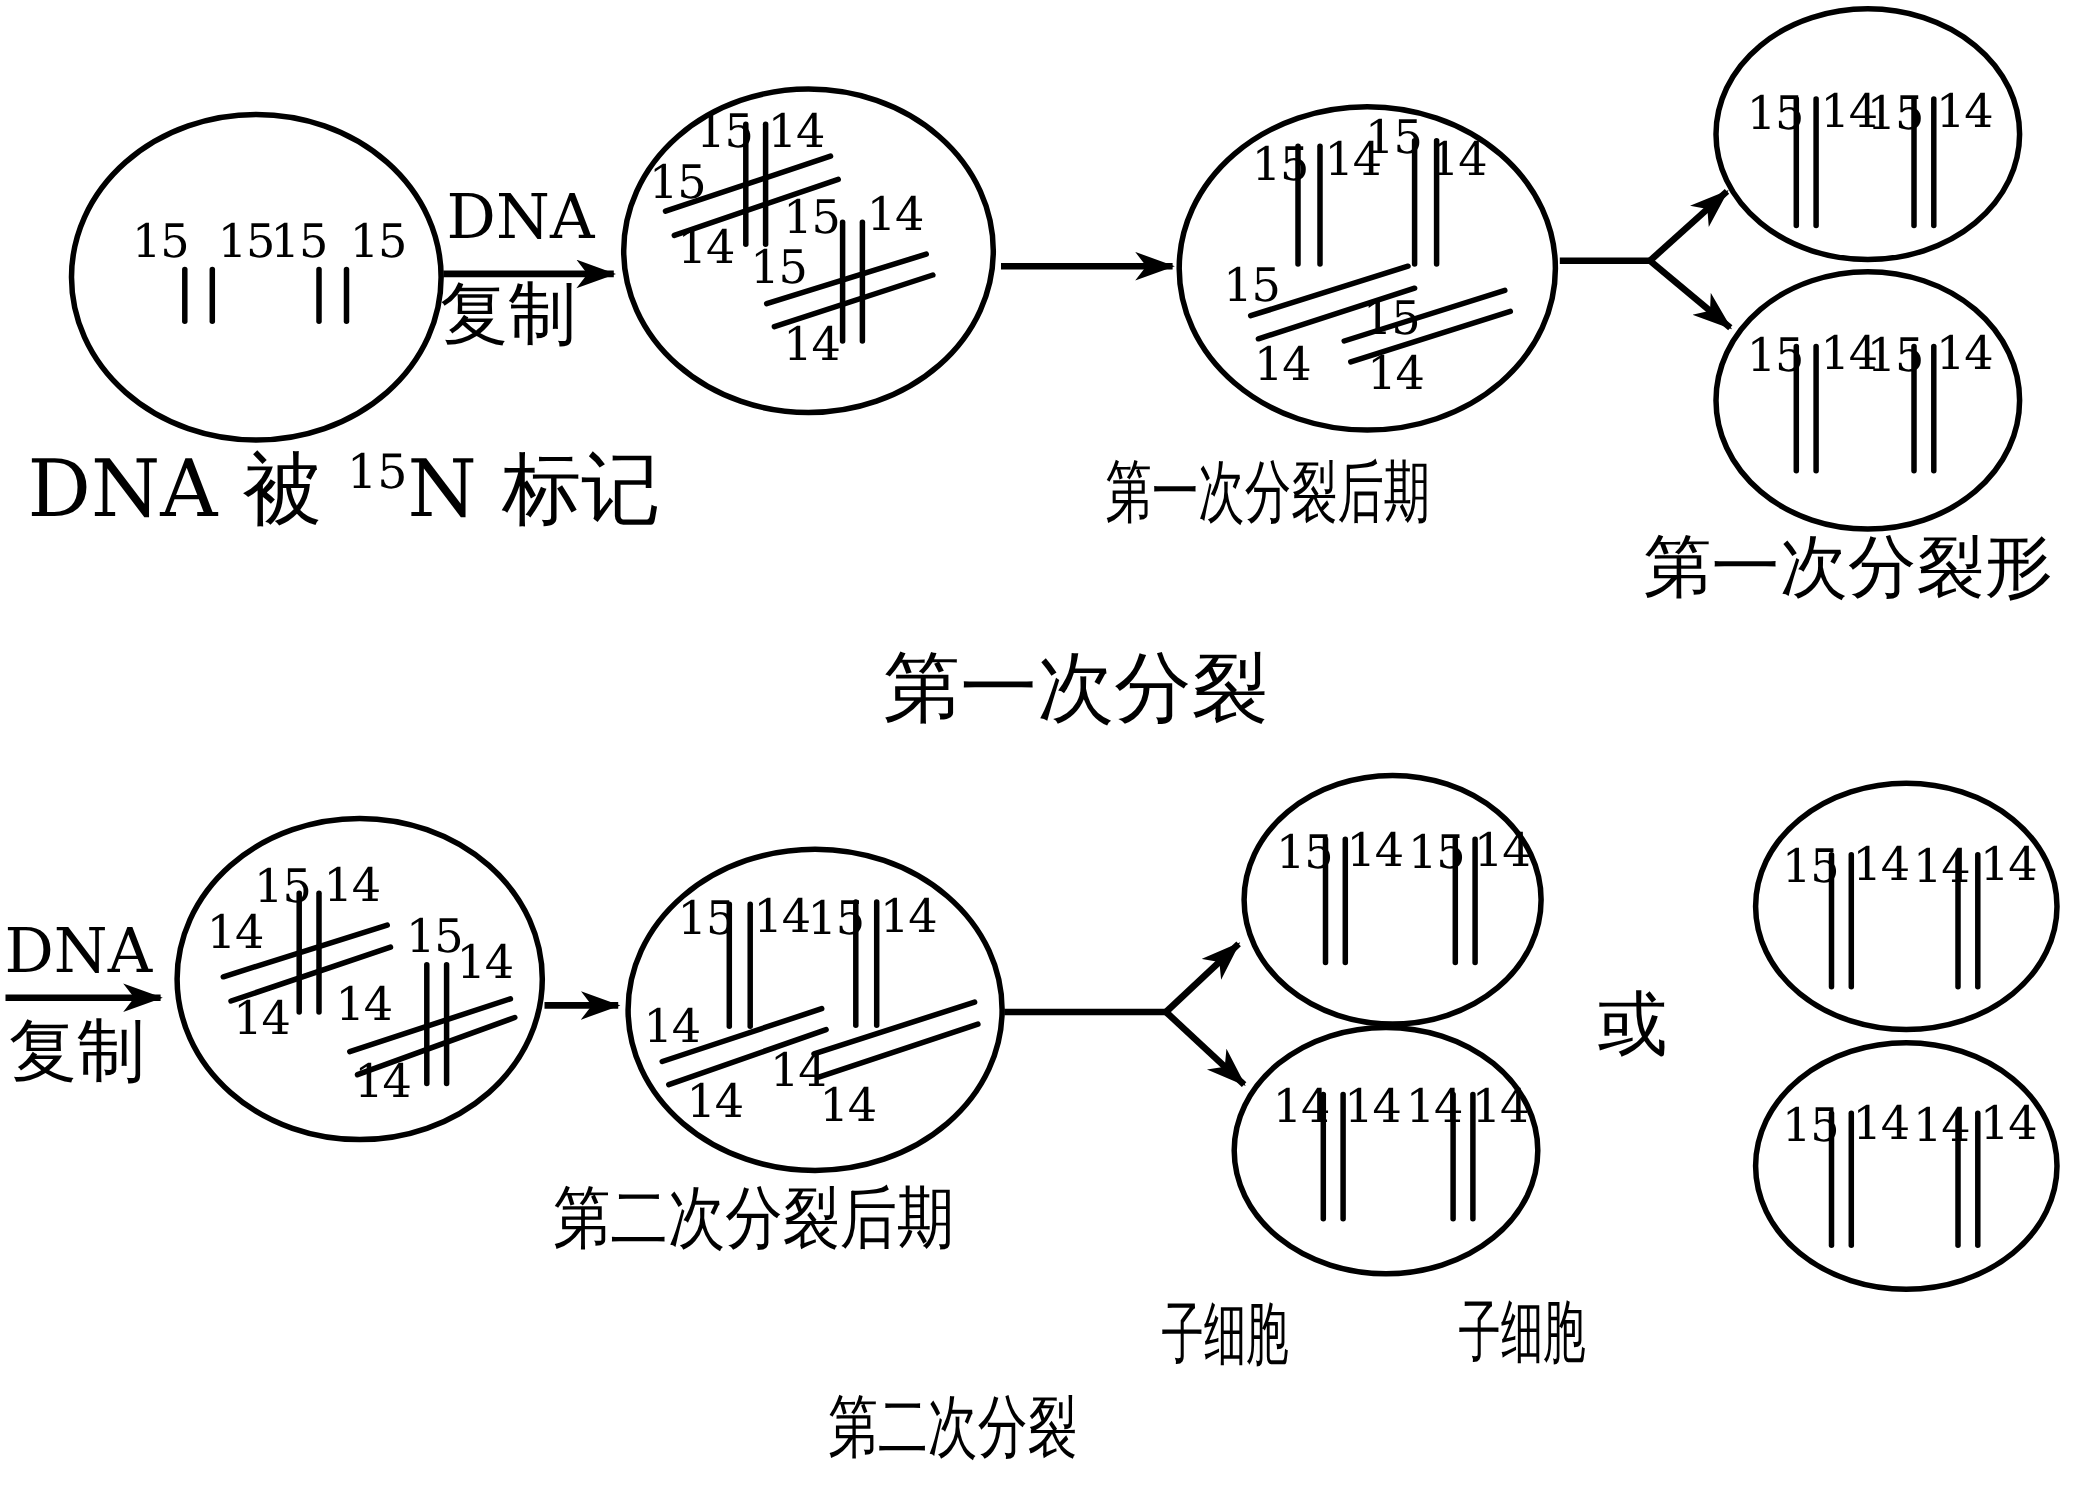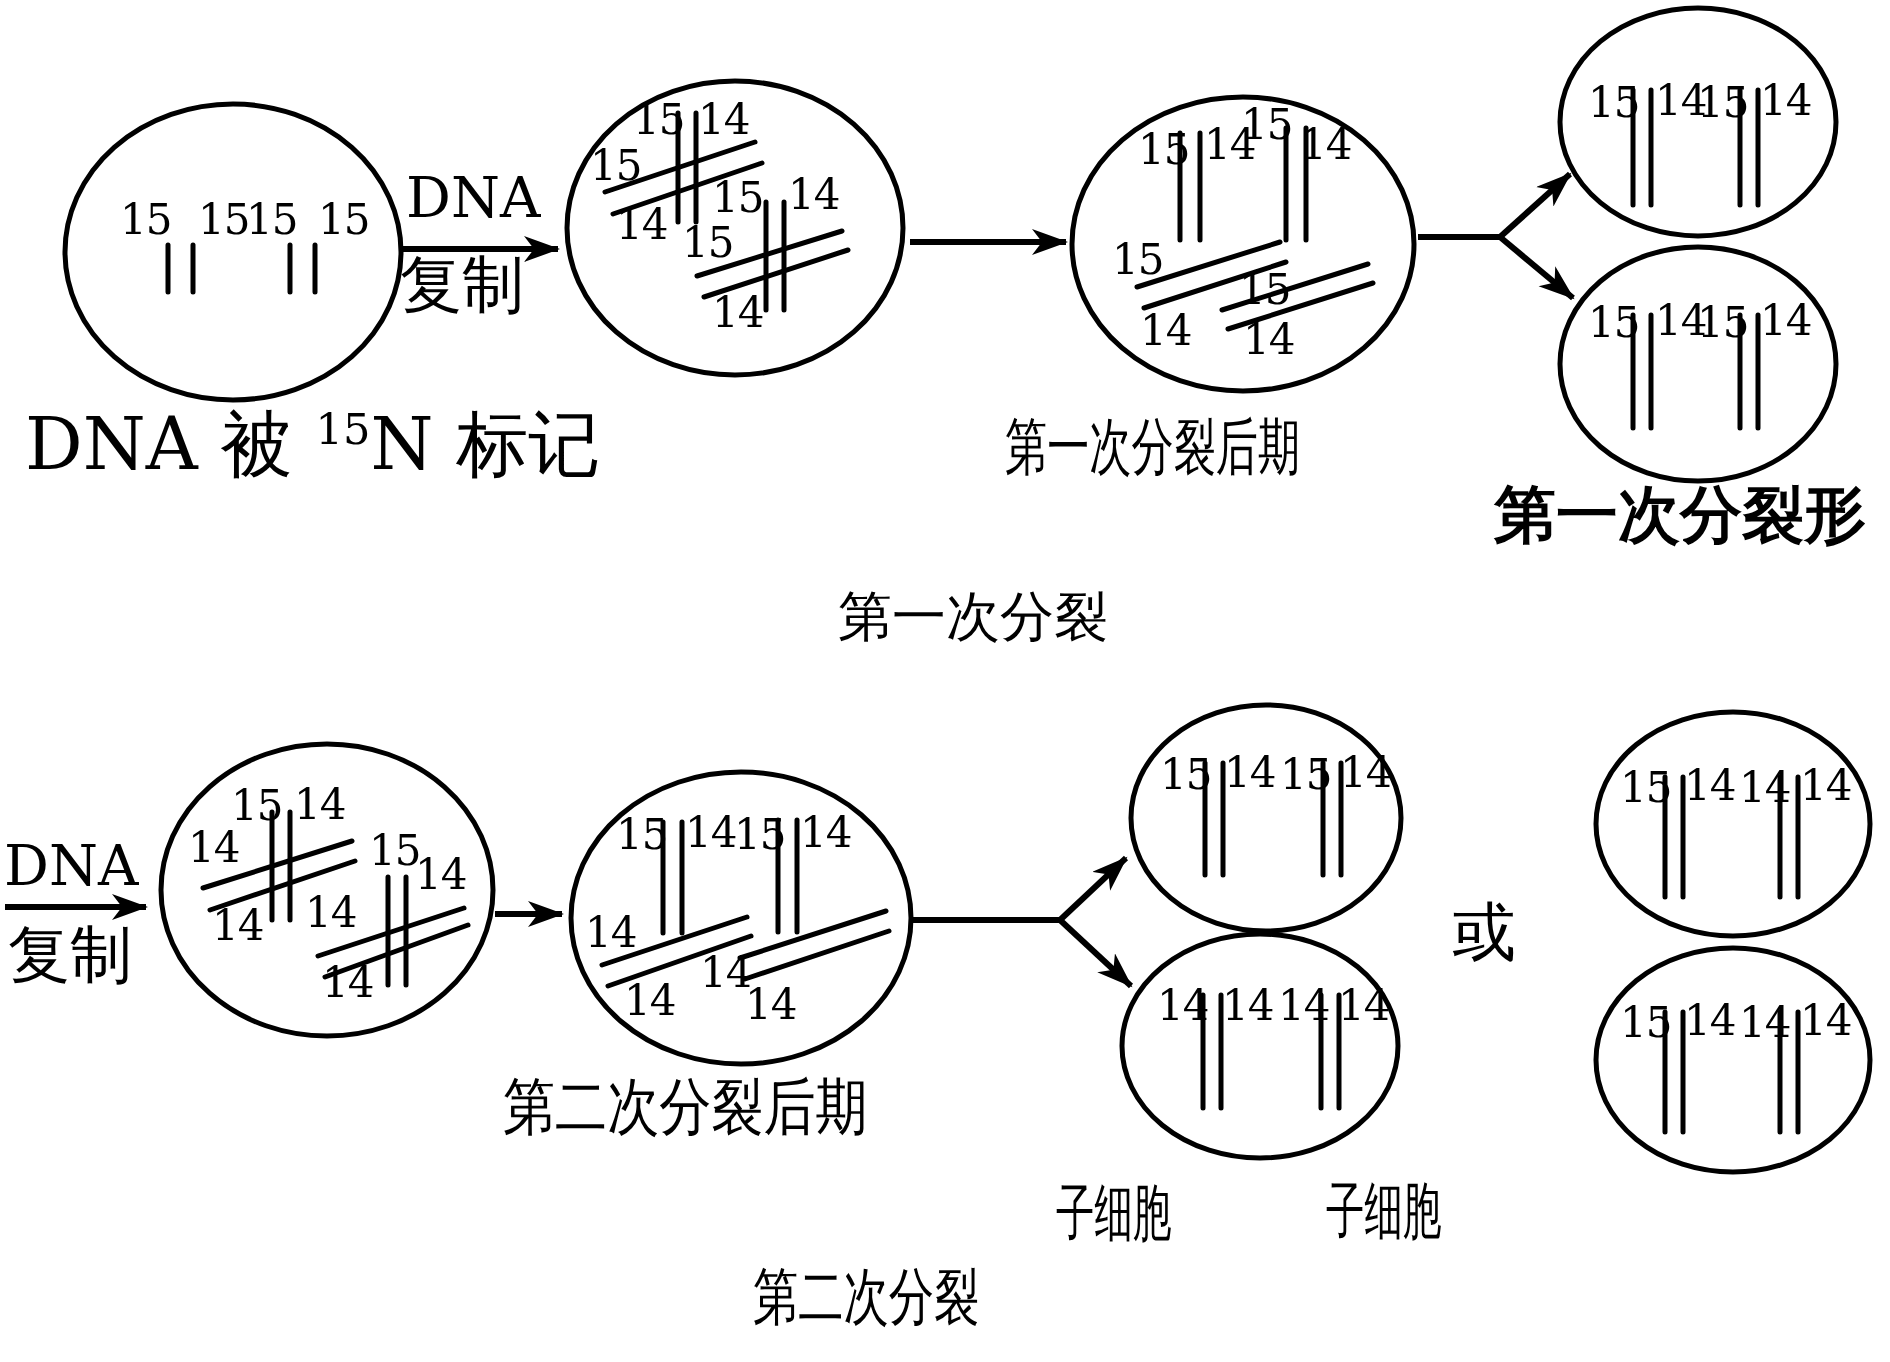--- a/index.html
+++ b/index.html
@@ -17,21 +17,21 @@
   .cjk {
     position:absolute; line-height:1.08; white-space:nowrap;
     transform-origin:left top;
     font-family:"DejaVu Sans","Liberation Serif",serif;
   }
   .latin {
     position:absolute; line-height:1; white-space:nowrap;
     font-family:"DejaVu Serif","Liberation Serif",serif;
   }
   .sup { vertical-align:super; font-size:0.6em; }
-  .center-block { text-align:center;font-weight:bold; }
+  .center-block { text-align:center; }
 </style>
 </head>
 <body>
 
 <div class="canvas">
 
   <svg class="layer" viewBox="0 0 1890 1362" xmlns="http://www.w3.org/2000/svg">
     <defs>
       <marker id="ah" markerUnits="userSpaceOnUse" markerWidth="40" markerHeight="30" refX="34" refY="13" orient="auto">
         <path d="M0,0 L36,13 L0,26 L10,13 Z" fill="#000"></path>
@@ -217,21 +217,21 @@
   <div class="latin" style="left:25px;top:408px;font-size:72px">
     <span>DNA 被 </span><span class="sup">15</span><span>N 标记</span>
   </div>
 
   <div class="cjk" style="left:1005px;top:414px;font-size:62px;transform:scaleX(0.68)">第一次分裂后期</div>
 
   <div class="cjk center-block" style="left:1470px;top:482px;width:420px;font-size:62px">
     <div>第一次分裂形</div>
   </div>
 
-  <div class="cjk" style="left:838px;top:588px;font-size:54px">第一次分裂</div>
+  <div class="cjk" style="left:803px;top:588px;font-size:70px">第一次分裂</div>
 
   <div class="latin" style="left:4px;top:838px;font-size:56px">DNA</div>
   <div class="cjk" style="left:8px;top:922px;font-size:62px">复制</div>
 
   <div class="cjk" style="left:503px;top:1074px;font-size:62px;transform:scaleX(0.84)">第二次分裂后期</div>
 
   <div class="cjk" style="left:1452px;top:898px;font-size:64px">或</div>
 
   <div class="cjk" style="left:1056px;top:1180px;font-size:62px;transform:scaleX(0.62)">子细胞</div>
   <div class="cjk" style="left:1326px;top:1178px;font-size:62px;transform:scaleX(0.62)">子细胞</div>

